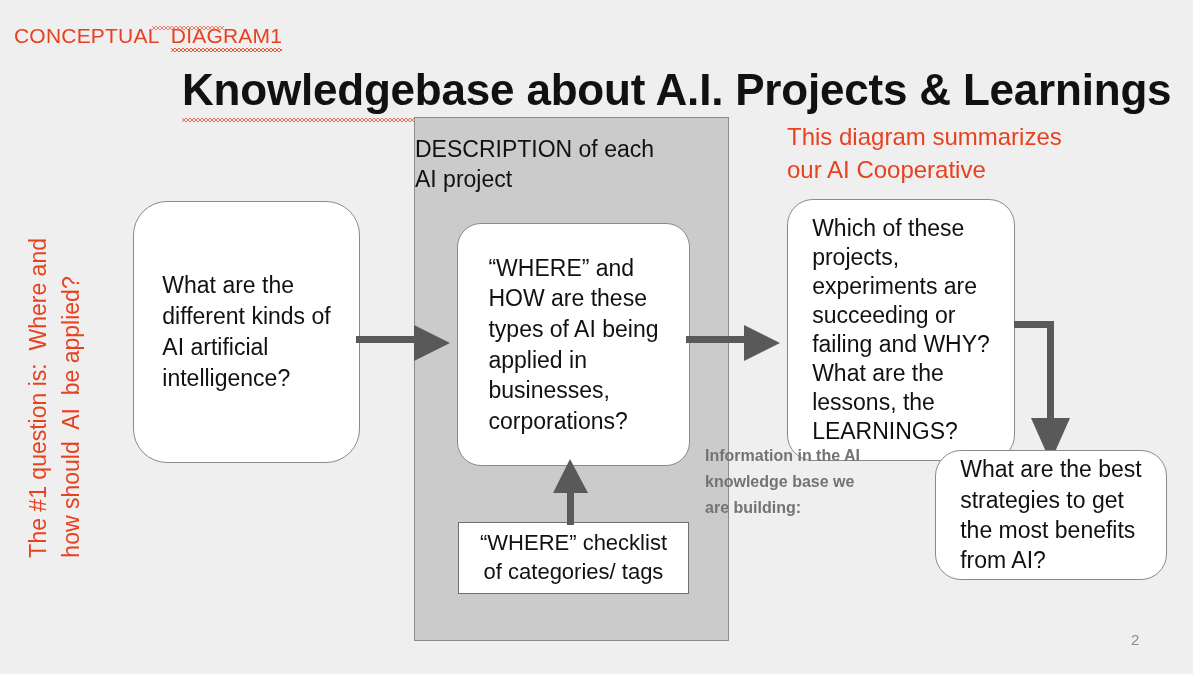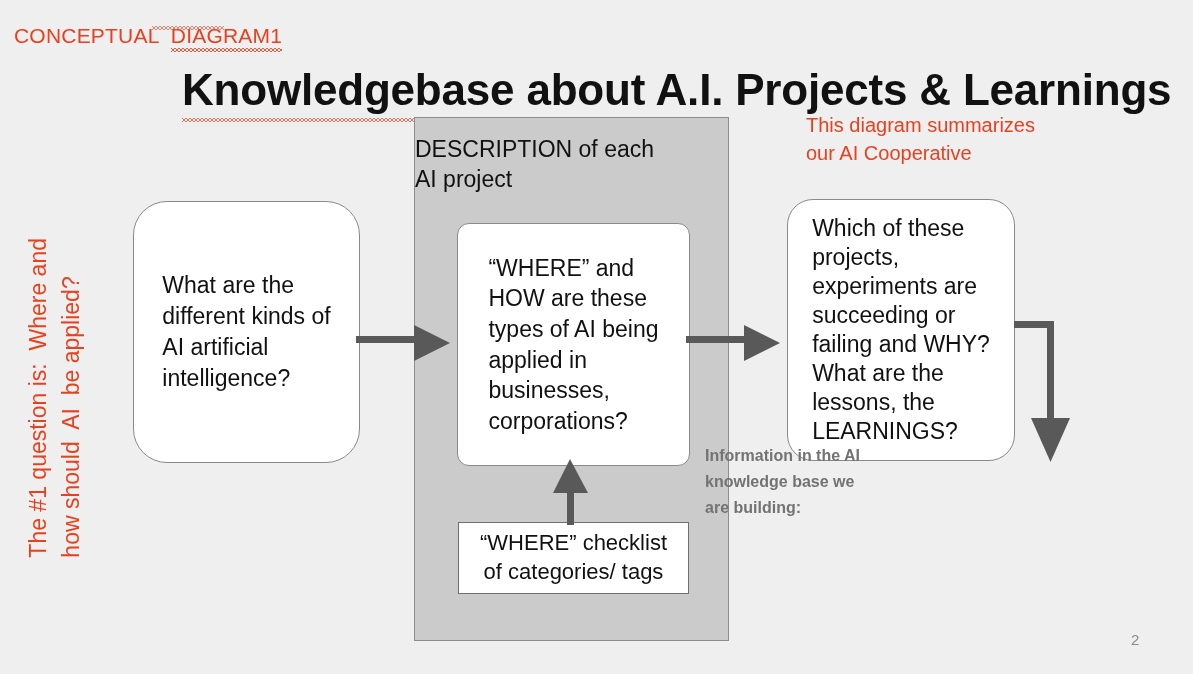--- a/index.html
+++ b/index.html
@@ -127,27 +127,26 @@
     font-size: 23px;
     line-height: 1.32;
     color: #111111;
     white-space: pre-line;
   }
 
   
   #diagram-note {
     position: absolute;
     left: 787px;
-    top: 112px;
+    top: 120px;
     width: 300px;
-    font-size: 20px;
+    font-size: 24px;
     line-height: 1.38;
     color: #e8411f;
     white-space: pre-line;
-    margin-left: 19px;
   }
 
   
   .rbox {
     position: absolute;
     background: #ffffff;
     border: 1px solid #8a8a8a;
     border-radius: 34px;
     box-sizing: border-box;
     display: flex;
@@ -166,21 +165,21 @@
     font-size: 23px;
     line-height: 1.35;
   }
   #box-where-how {
     left: 457px;
     top: 223px;
     width: 233px;
     height: 243px;
     font-size: 23px;
     line-height: 1.33;
-    border-radius: 12px;
+    border-radius: 24px;
   }
   #box-succeed-fail {
     left: 787px;
     top: 199px;
     width: 228px;
     height: 262px;
     font-size: 23px;
     line-height: 1.26;
     border-radius: 26px;
   }
@@ -280,20 +279,24 @@
 businesses,
 corporations?</div>
   <div class="rbox" id="box-succeed-fail">Which of these
 projects,
 experiments are
 succeeding or
 failing and WHY?
 What are the
 lessons, the
 LEARNINGS?</div>
+  <div class="rbox" id="box-best-strategies">What are the best
+strategies to get
+the most benefits
+from AI?</div>
   <div id="box-where-checklist">“WHERE” checklist
 of categories/ tags</div>
 
   <div id="info-caption">Information in the AI
 knowledge base we
 are building:</div>
 
   <svg class="arrow-svg" id="arrow-1" width="104" height="44" viewBox="0 0 104 44">
     <path d="M0 17 L60 17 L60 17 Z" fill="none"></path>
     <rect x="0" y="14" width="62" height="7" fill="#595959"></rect>

